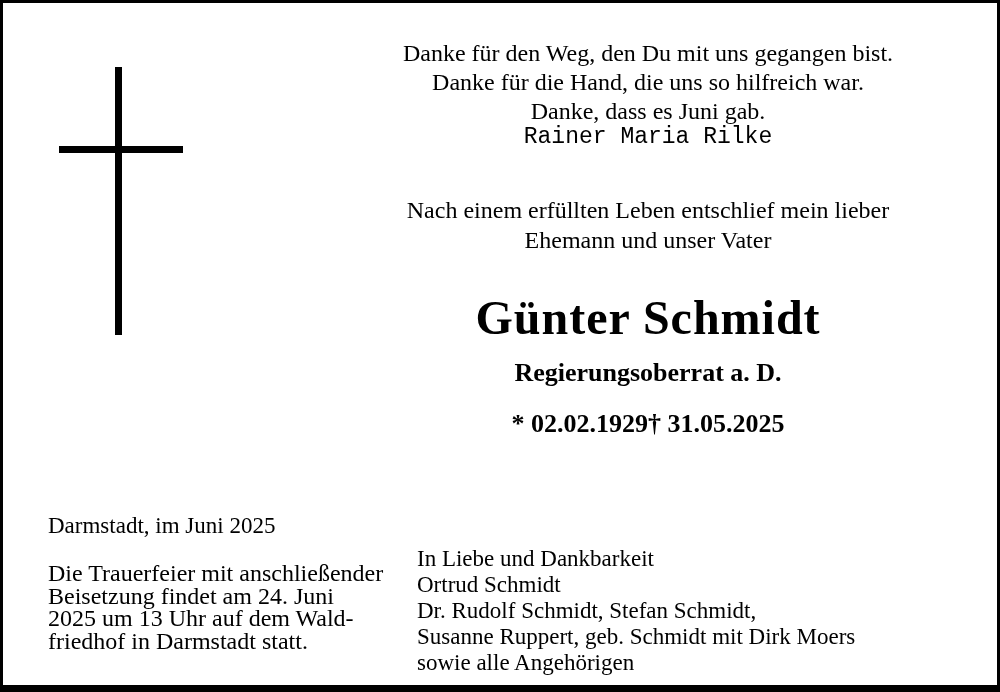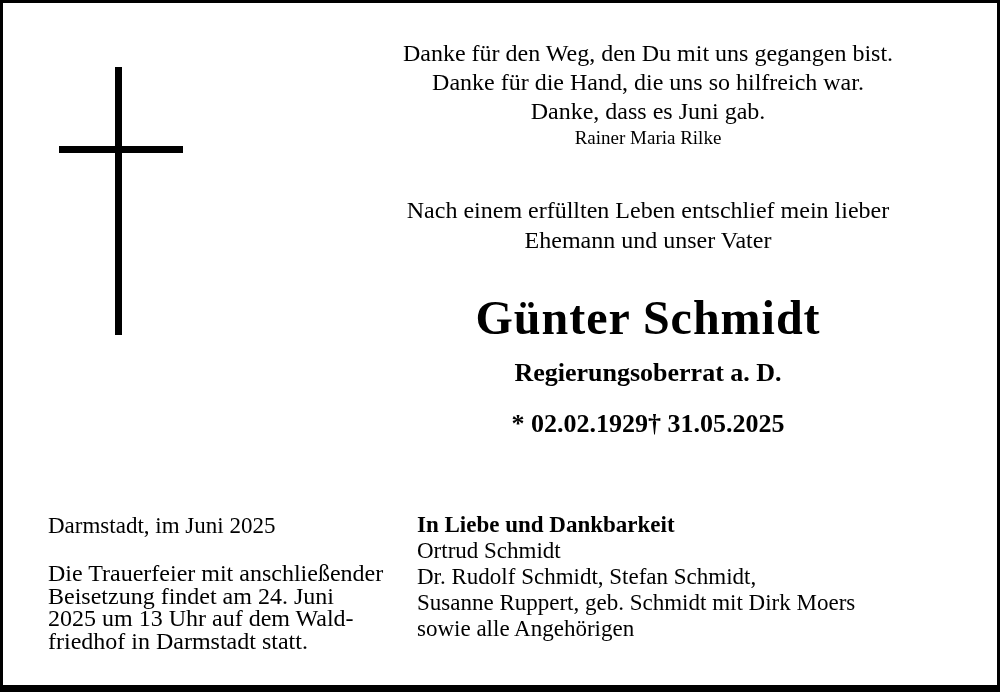--- a/index.html
+++ b/index.html
@@ -53,22 +53,23 @@
     top: 39px;
     width: 550px;
     text-align: center;
   }
   .poem {
     font-size: 24px;
     line-height: 29px;
     white-space: nowrap;
   }
   .poem-attribution {
-    font-size: 19px;
+    font-size: 23px;
     line-height: 23px;
+    font-family: Liberation Mono, monospace;
   }
   .intro {
     margin-top: 46px;
     font-size: 24px;
     line-height: 30px;
     white-space: nowrap;
   }
   .deceased-name {
     margin-top: 38px;
     font-size: 48px;
@@ -115,21 +116,22 @@
     position: absolute;
     left: 417px;
     top: 512px;
     width: 520px;
     text-align: left;
     font-size: 23px;
     line-height: 26px;
     white-space: nowrap;
   }
   .mourners-header {
-    font-weight: bold;
+    font-weight: normal;
+    margin-top: 34px;
   }
 </style>
 </head>
 <body>
 
 <div class="frame"></div>
 
 <div class="cross">
   <div class="v"></div>
   <div class="h"></div>

